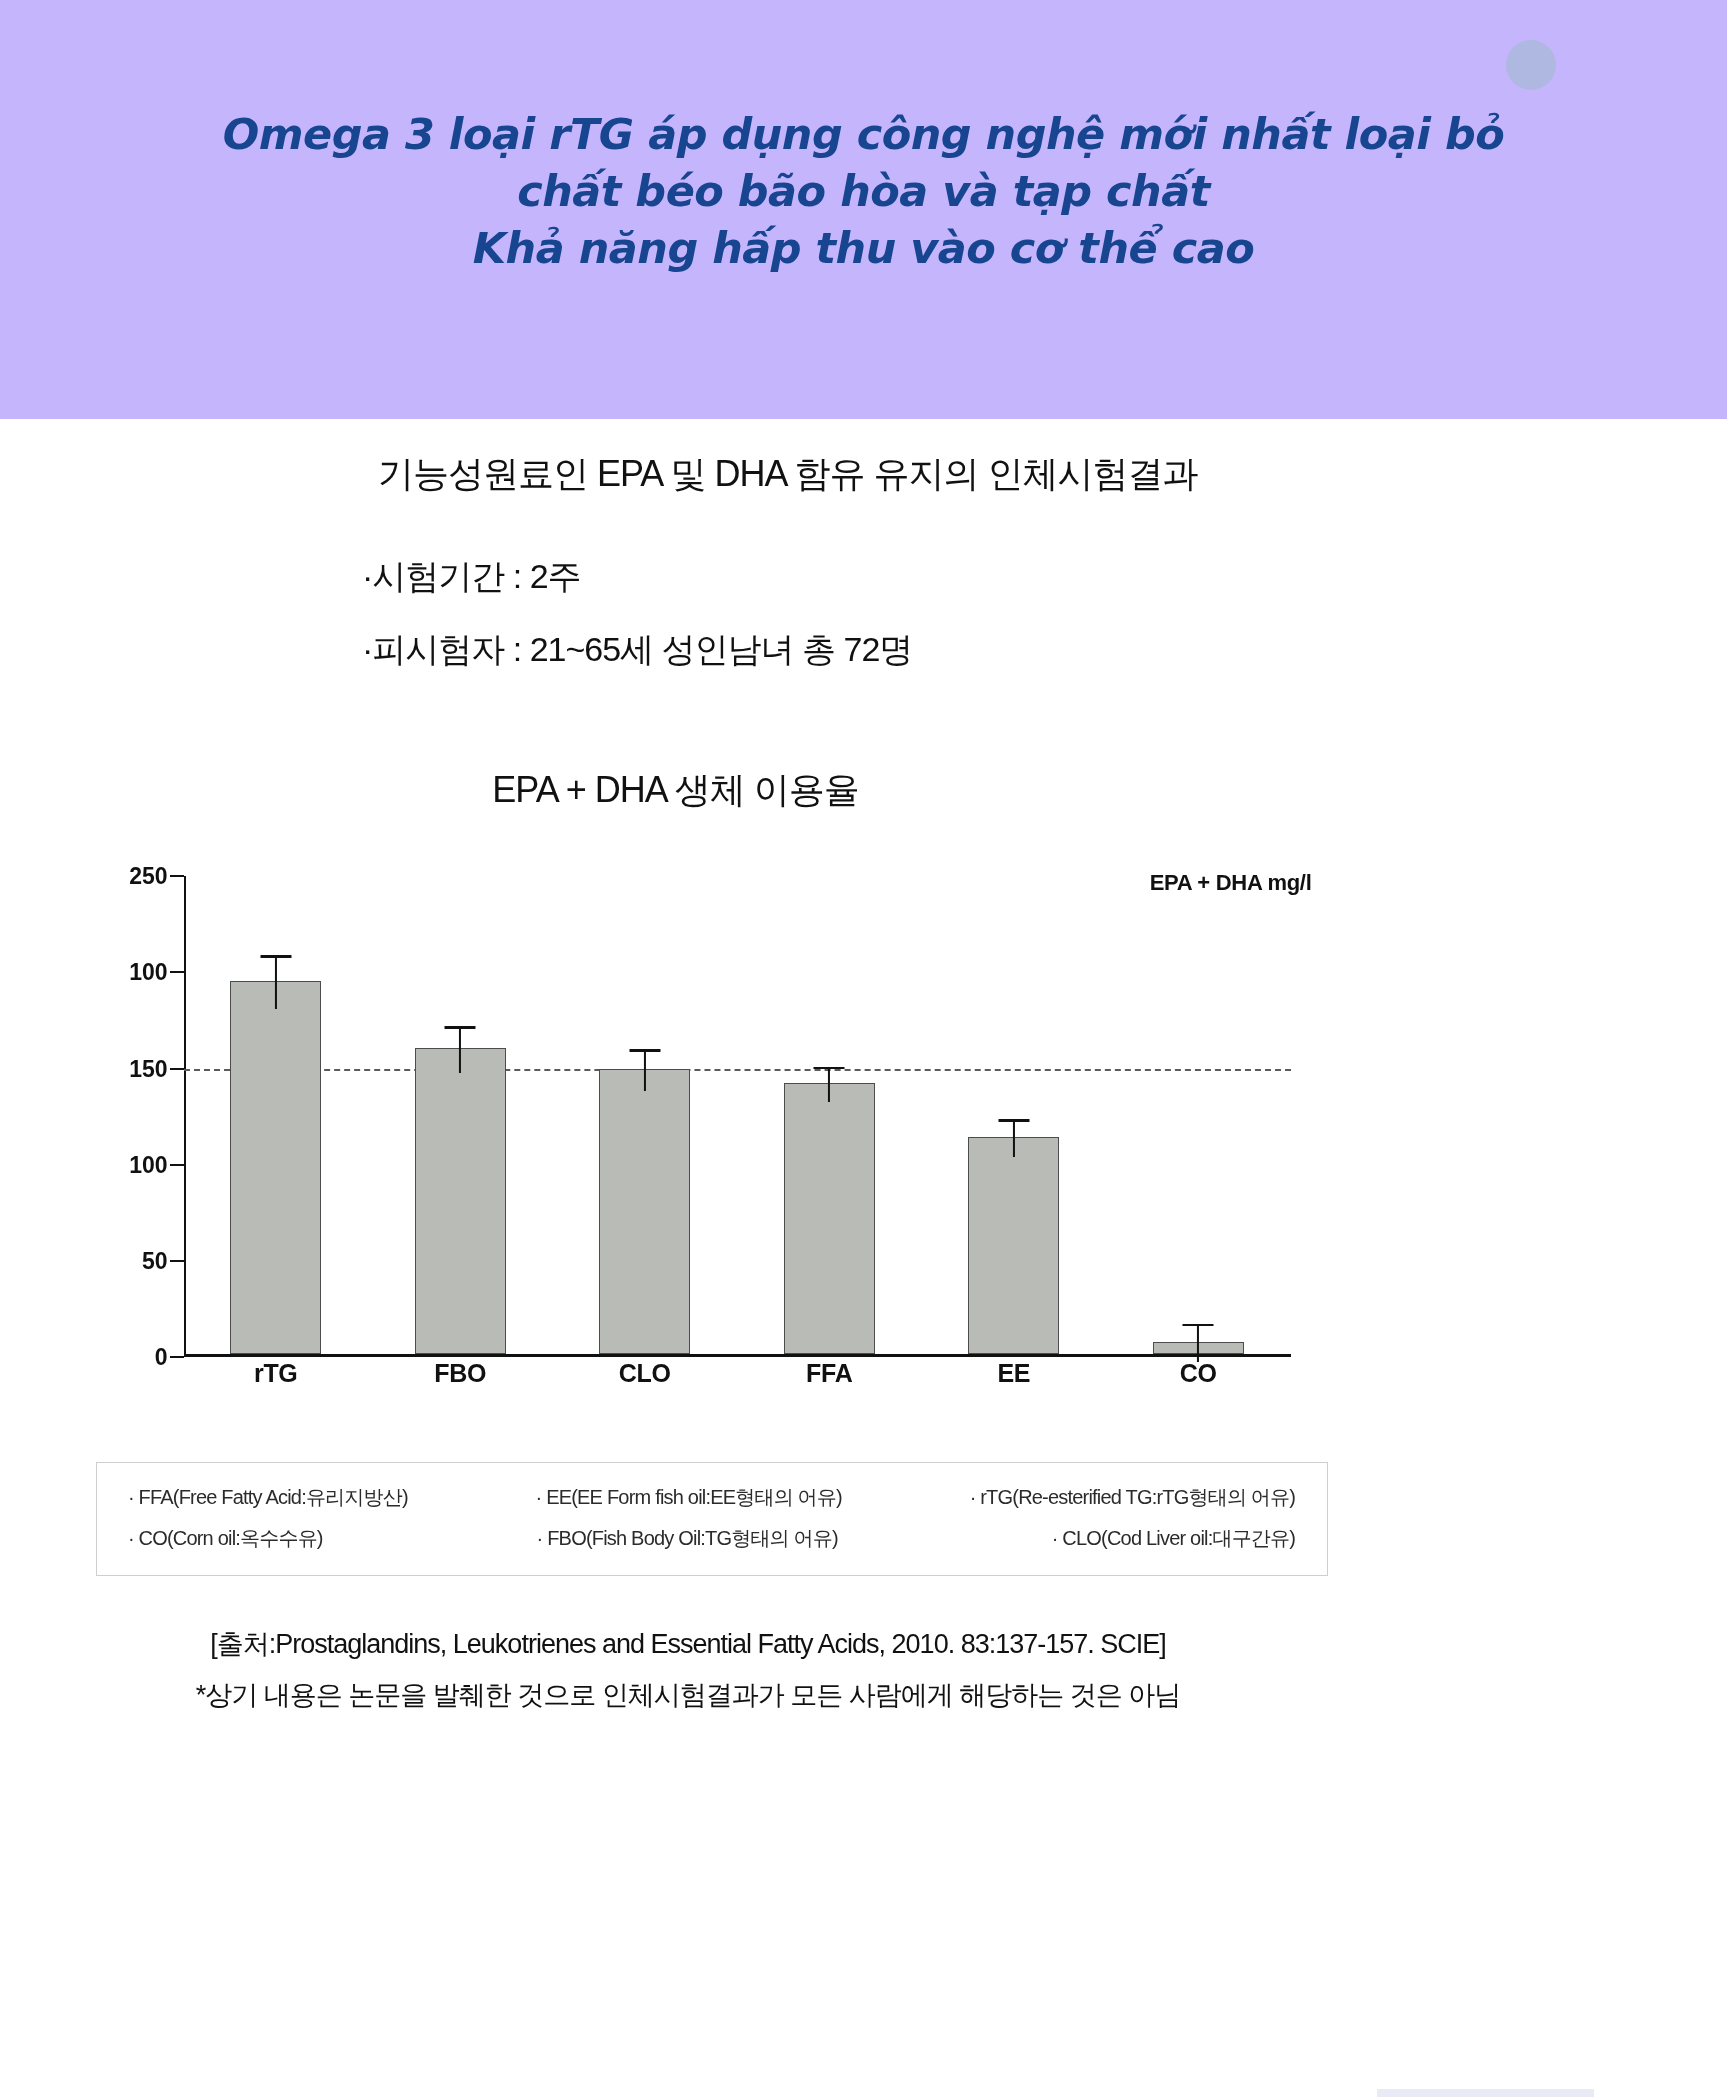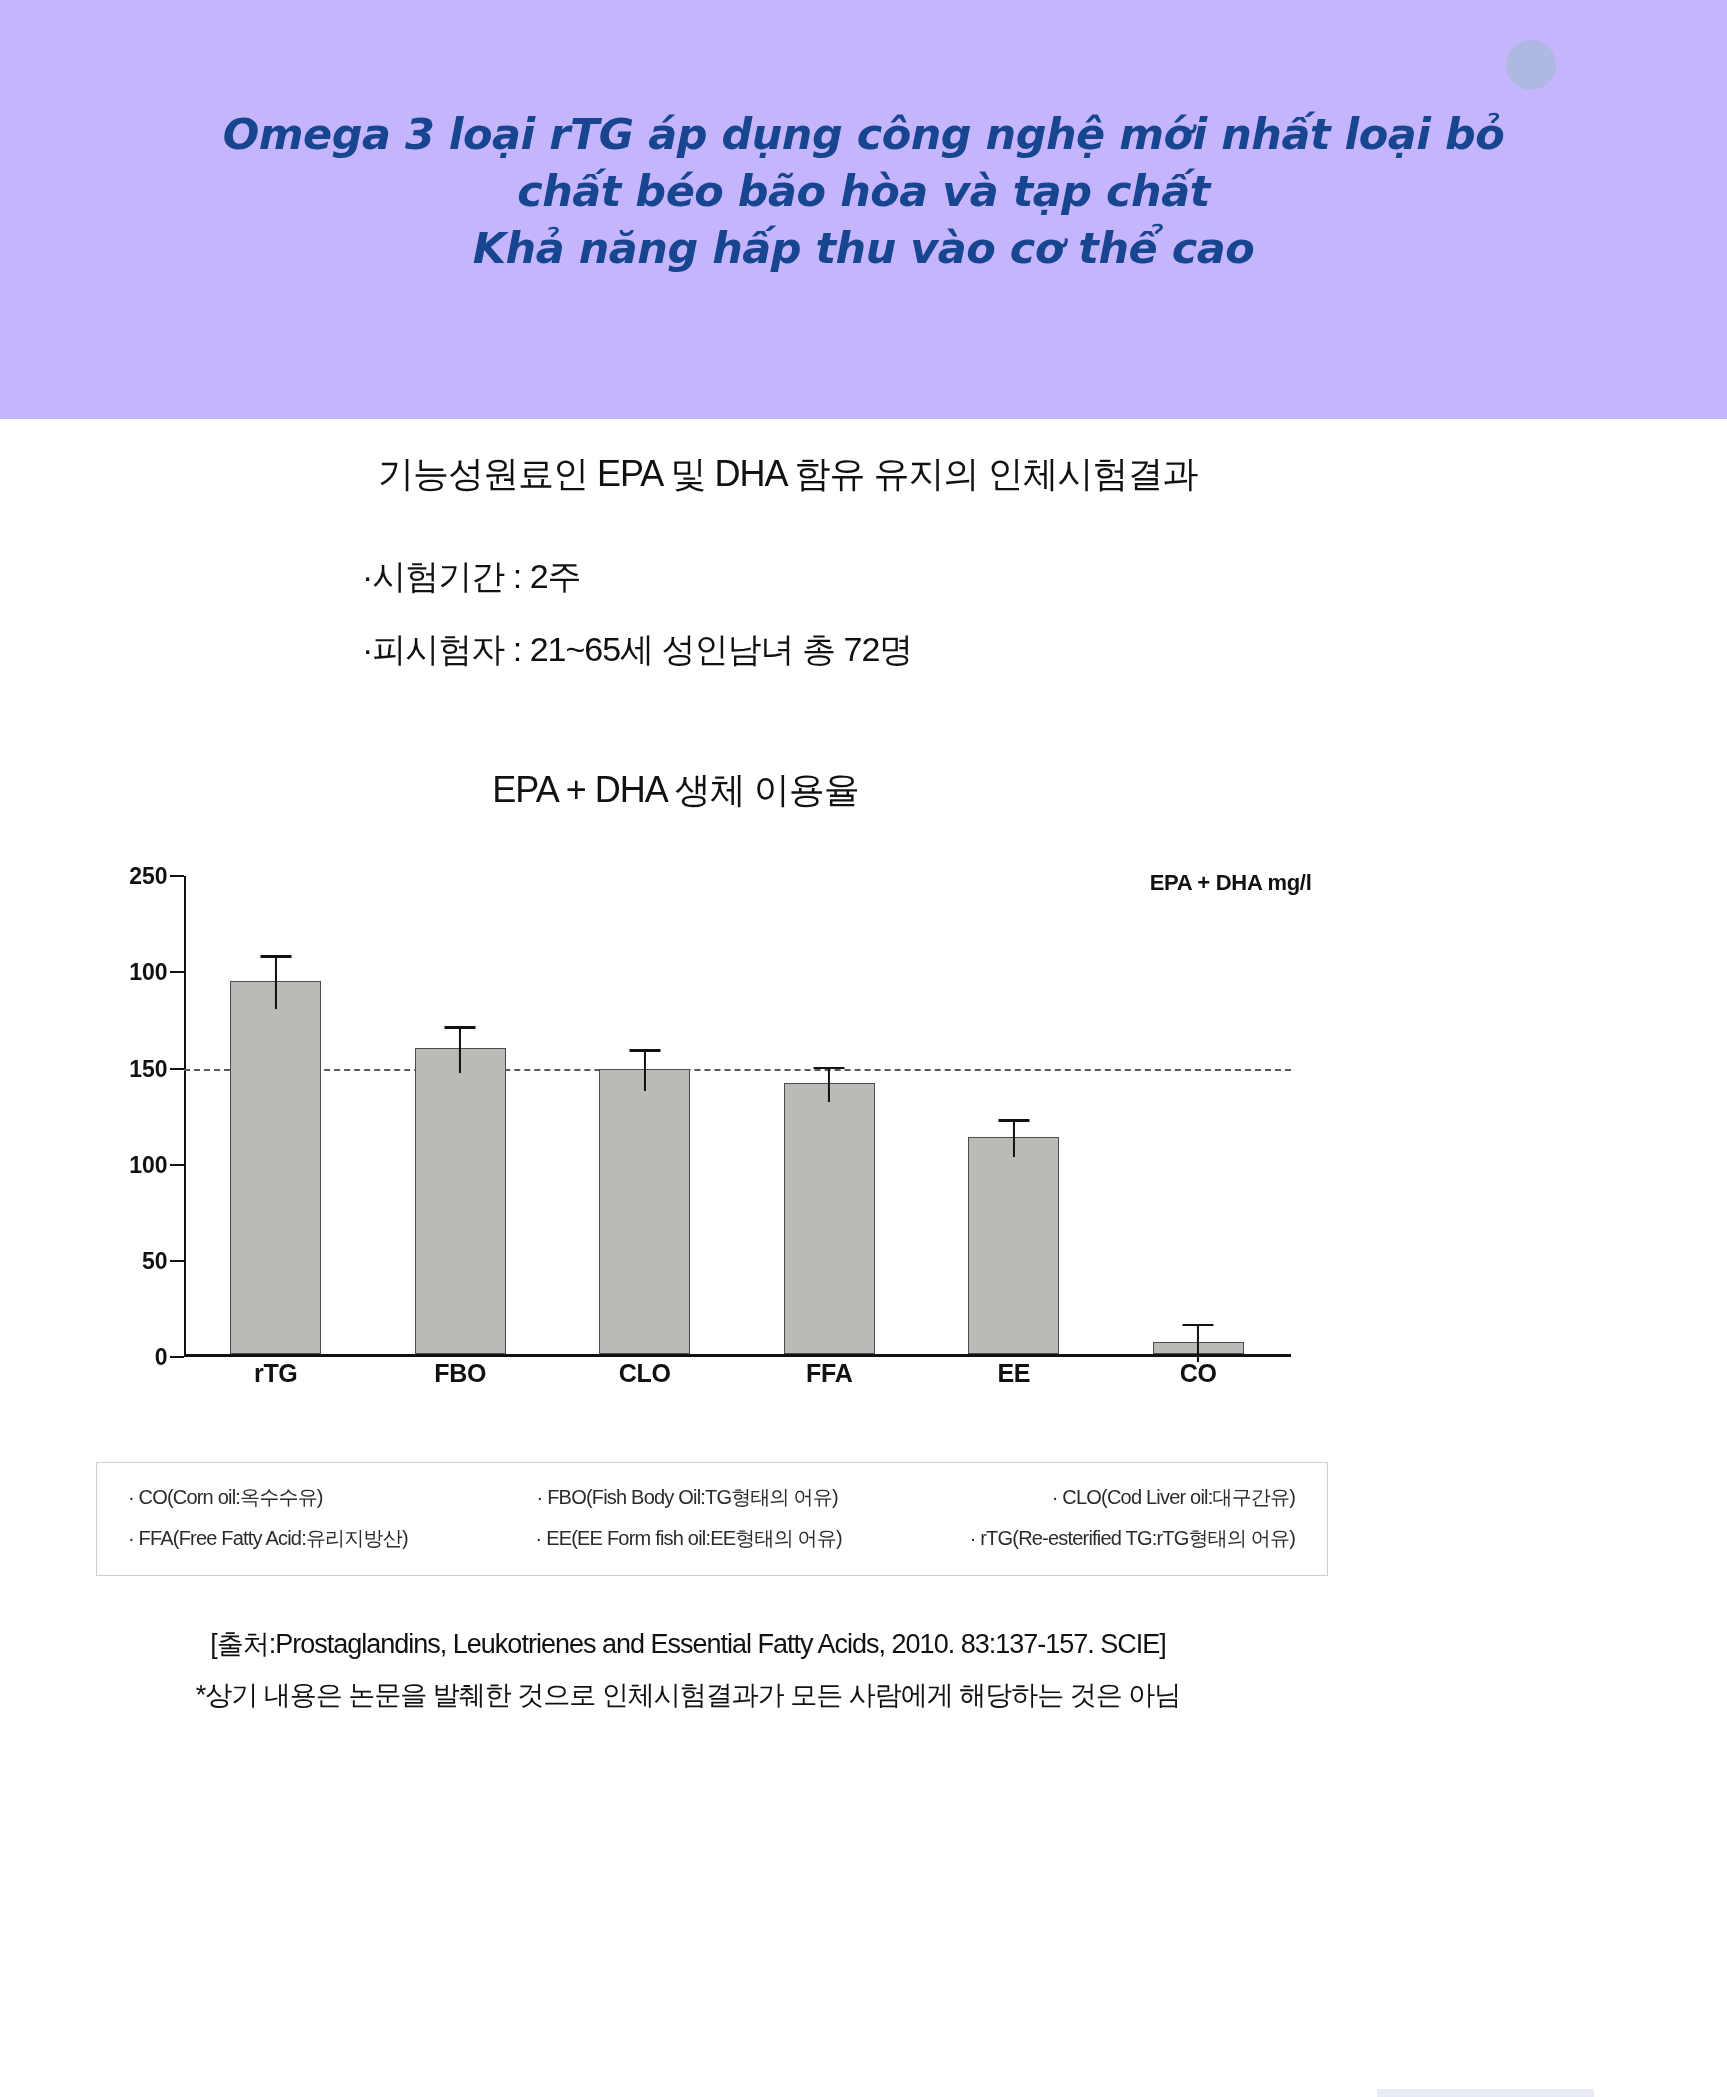--- a/index.html
+++ b/index.html
@@ -377,29 +377,29 @@
       <div class="cat">FBO</div>
       <div class="cat">CLO</div>
       <div class="cat">FFA</div>
       <div class="cat">EE</div>
       <div class="cat">CO</div>
     </div>
   </div>
 
   <div class="legend-box">
     <div class="legend-row">
+      <div class="legend-item">· FFA(Free Fatty Acid:유리지방산)</div>
+      <div class="legend-item">· EE(EE Form fish oil:EE형태의 어유)</div>
+      <div class="legend-item">· rTG(Re-esterified TG:rTG형태의 어유)</div>
+    </div>
+    <div class="legend-row">
       <div class="legend-item">· CO(Corn oil:옥수수유)</div>
       <div class="legend-item">· FBO(Fish Body Oil:TG형태의 어유)</div>
       <div class="legend-item">· CLO(Cod Liver oil:대구간유)</div>
     </div>
-    <div class="legend-row">
-      <div class="legend-item">· FFA(Free Fatty Acid:유리지방산)</div>
-      <div class="legend-item">· EE(EE Form fish oil:EE형태의 어유)</div>
-      <div class="legend-item">· rTG(Re-esterified TG:rTG형태의 어유)</div>
-    </div>
   </div>
 
   <div class="footnotes">
     <div class="footnote">[출처:Prostaglandins, Leukotrienes and Essential Fatty Acids, 2010. 83:137-157. SCIE]</div>
     <div class="footnote">*상기 내용은 논문을 발췌한 것으로 인체시험결과가 모든 사람에게 해당하는 것은 아님</div>
   </div>
 
 </div>
 
 <div class="bottom-strip">

